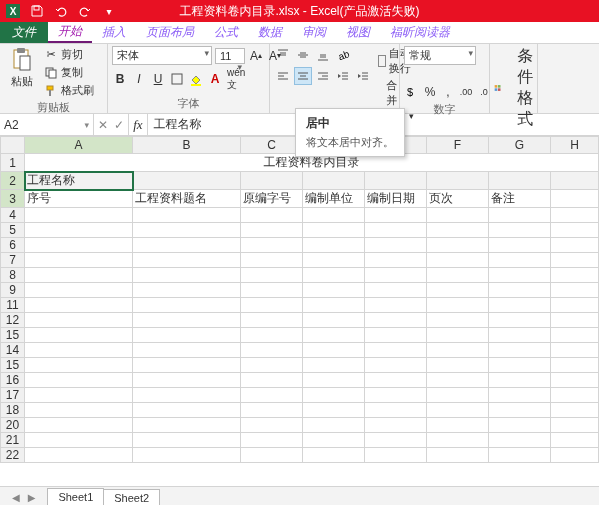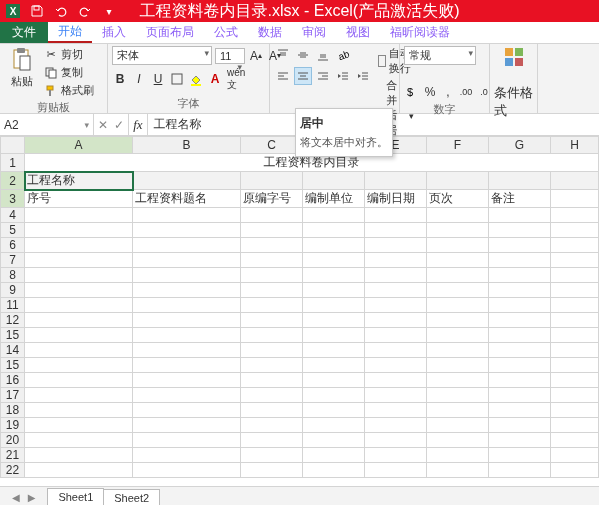--- a/index.html
+++ b/index.html
@@ -1,26 +1,26 @@
 <!DOCTYPE html>
 <html><head>
 <meta charset="utf-8">
 <style>
   * { margin: 0; padding: 0; box-sizing: border-box; }
   body { font-family: "Microsoft YaHei", Arial, sans-serif; font-size: 12px; color: #333; background: #fff; width: 599px; height: 505px; overflow: hidden; }
   
   .titlebar { background: #e81123; color: #fff; height: 22px; display: flex; align-items: center; position: relative; }
   .titlebar-left { display: flex; align-items: center; gap: 6px; padding-left: 4px; }
   .qat-item { width: 18px; height: 18px; display: flex; align-items: center; justify-content: center; fill: #fff; }
-  .titlebar-center { position: absolute; left: 50%; transform: translateX(-50%); font-size: 16px; white-space: nowrap; }
-  
-  .menubar { background: #fff; border-bottom: 1px solid #d4d4d4; height: 22px; display: flex; align-items: stretch; }
+  .titlebar-center { position: absolute; left: 50%; transform: translateX(-50%); font-size: 12px; white-space: nowrap; }
+  
+  .menubar { background: #fff; border-bottom: 1px solid #d4d4d4; height: 22px; display: flex; align-items: stretch; font-style: italic; }
   .file-tab { background: #217346; color: #fff; padding: 0 12px; display: flex; align-items: center; font-size: 12px; }
   .menu-tab { padding: 0 10px; display: flex; align-items: center; font-size: 12px; color: #8b5cf6; }
-  .menu-tab.active { background: #fff; border-bottom: 2px solid #b91c1c; color: #3b82f6; }
+  .menu-tab.active { background: #fff; border-bottom: 2px solid #701a75; color: #a21caf; }
   
   .ribbon { background: #f3f3f3; border-bottom: 1px solid #d4d4d4; height: 70px; display: flex; }
   .ribbon-group { border-right: 1px solid #d4d4d4; padding: 2px 4px; display: flex; flex-direction: column; }
   .ribbon-group-content { flex: 1; display: flex; align-items: flex-start; gap: 2px; }
   .ribbon-group-label { text-align: center; font-size: 11px; color: #666; padding-top: 1px; }
   
   .paste-btn { width: 36px; display: flex; flex-direction: column; align-items: center; justify-content: center; font-size: 11px; gap: 2px; }
   .clip-stack { display: flex; flex-direction: column; gap: 1px; font-size: 11px; }
   .clip-item { display: flex; align-items: center; gap: 3px; padding: 1px 2px; }
   .mini-icon { width: 14px; height: 14px; display: inline-flex; align-items: center; justify-content: center; }
@@ -35,30 +35,30 @@
   .align-rows { display: flex; flex-direction: column; gap: 3px; }
   .align-row { display: flex; gap: 2px; }
   .align-btn { width: 18px; height: 18px; border: 1px solid transparent; display: flex; align-items: center; justify-content: center; }
   .align-btn.active { background: #cde6f7; border-color: #92c0e0; }
   .wrap-stack { display: flex; flex-direction: column; gap: 2px; font-size: 11px; margin-left: 4px; }
   .wrap-item { display: flex; align-items: center; gap: 3px; }
   .chk { width: 12px; height: 12px; border: 1px solid #888; }
   
   .num-group { width: 90px; }
   .cond-group { width: 48px; }
-  .big-btn { display: flex; flex-direction: column; align-items: center; justify-content: center; font-size: 13px; gap: 16px; width: 44px; }
+  .big-btn { display: flex; flex-direction: row; align-items: center; justify-content: center; font-size: 16px; gap: 16px; width: 44px; }
   
   .namebox-row { height: 22px; border-bottom: 1px solid #d4d4d4; display: flex; align-items: stretch; background: #fff; }
   .namebox { width: 94px; border-right: 1px solid #d4d4d4; padding: 0 4px; display: flex; align-items: center; font-size: 12px; position: relative; }
   .namebox::after { content: "▾"; position: absolute; right: 4px; font-size: 9px; color: #888; }
   .fx-btns { display: flex; align-items: center; padding: 0 4px; gap: 6px; border-right: 1px solid #d4d4d4; color: #888; font-size: 12px; }
   .fx-label { font-style: italic; font-family: "Times New Roman", serif; font-size: 13px; padding: 0 4px; border-right: 1px solid #d4d4d4; display: flex; align-items: center; }
   .formula-input { flex: 1; padding: 0 6px; display: flex; align-items: center; font-size: 12px; }
   
-  .tooltip { position: absolute; left: 295px; top: 108px; background: #fff; border: 1px solid #c8c8c8; box-shadow: 2px 2px 4px rgba(0,0,0,0.2); padding: 6px 4px; font-size: 12px; z-index: 100; min-width: 85px; }
+  .tooltip { position: absolute; left: 295px; top: 108px; background: #fff; border: 1px solid #c8c8c8; box-shadow: 2px 2px 4px rgba(0,0,0,0.2); padding: 6px 10px; font-size: 12px; z-index: 100; min-width: 85px; }
   .tooltip-title { font-weight: bold; margin-bottom: 3px; }
   .tooltip-body { color: #555; font-size: 11px; }
   
   .grid-wrap { position: relative; overflow: hidden; height: 350px; }
   .grid { border-collapse: collapse; }
   .grid th, .grid td { border: 1px solid #d4d4d4; font-size: 12px; font-weight: normal; }
   .corner { width: 24px; height: 17px; background: #f0f0f0; }
   .colhead { background: #f0f0f0; text-align: center; height: 17px; color: #333; }
   .colhead.sel { background: #d3e5c8; }
   .rowhead { background: #f0f0f0; text-align: center; width: 24px; height: 14px; color: #333; }
@@ -521,31 +521,20 @@
           <td class="cell"></td>
           <td class="cell"></td>
           <td class="cell"></td>
           <td class="cell"></td>
           <td class="cell"></td>
           <td class="cell"></td>
           <td class="cell"></td>
           <td class="cell"></td>
         </tr>
         <tr>
-          <th class="rowhead">19</th>
-          <td class="cell"></td>
-          <td class="cell"></td>
-          <td class="cell"></td>
-          <td class="cell"></td>
-          <td class="cell"></td>
-          <td class="cell"></td>
-          <td class="cell"></td>
-          <td class="cell"></td>
-        </tr>
-        <tr>
           <th class="rowhead">20</th>
           <td class="cell"></td>
           <td class="cell"></td>
           <td class="cell"></td>
           <td class="cell"></td>
           <td class="cell"></td>
           <td class="cell"></td>
           <td class="cell"></td>
           <td class="cell"></td>
         </tr>

